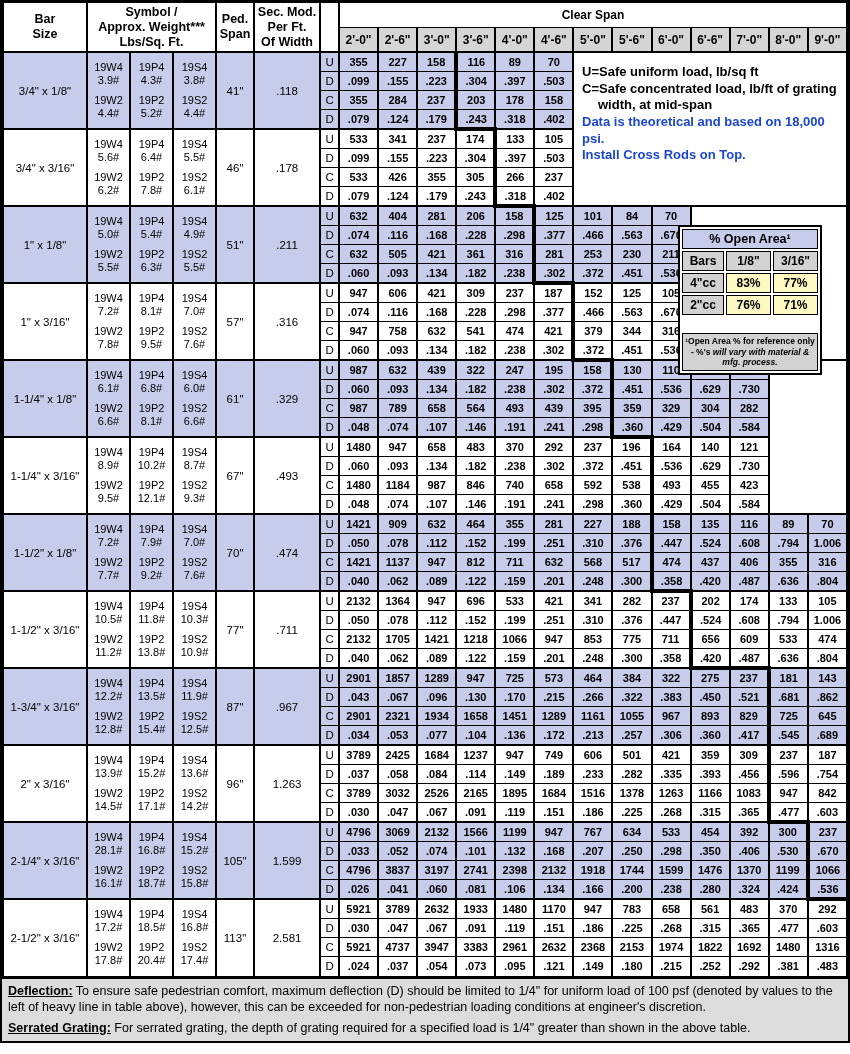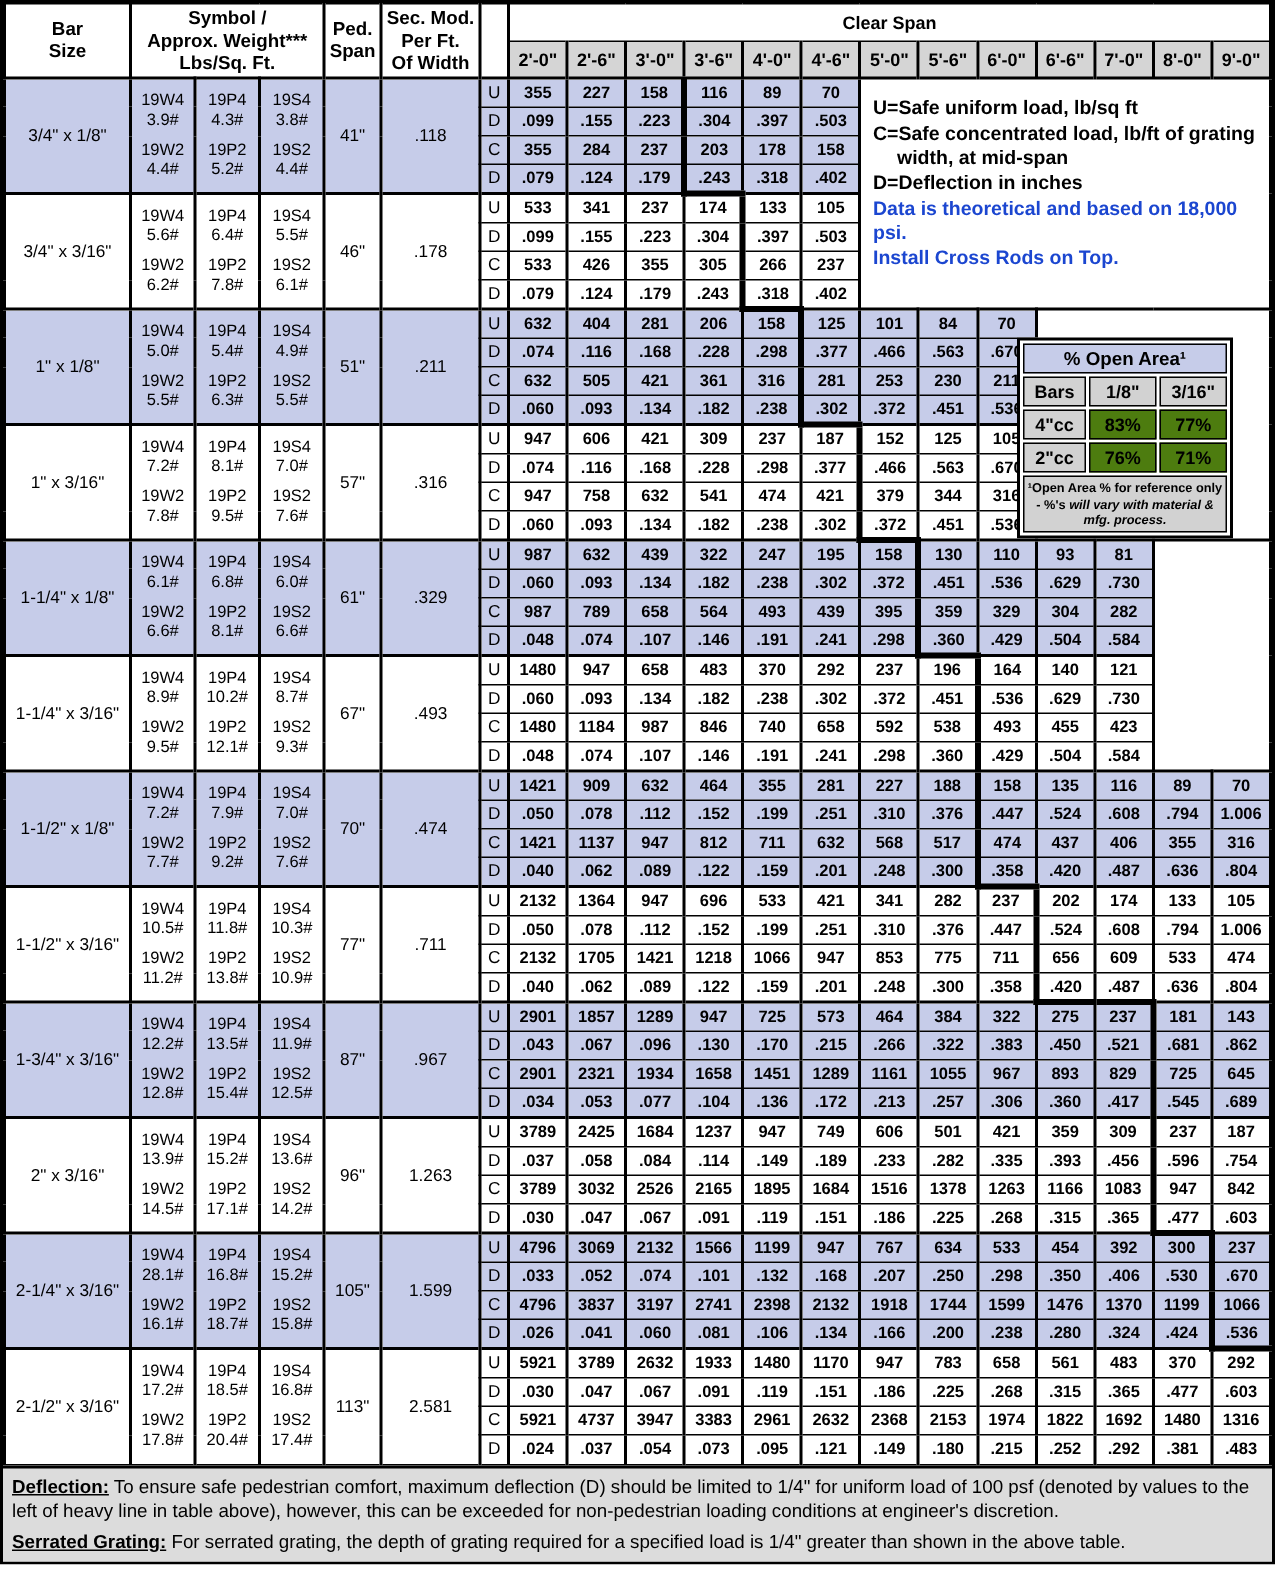--- a/index.html
+++ b/index.html
@@ -25,22 +25,22 @@
   .heavy-l{border-left:4px solid #000 !important;}
   .heavy-b{border-bottom:4px solid #000 !important;}
   .legend{position:absolute;left:580px;top:62px;width:262px;font-size:13px;font-weight:bold;line-height:1.28;}
   .legend .indent{padding-left:16px;}
   .legend .blue{color:#1b46d0;text-align:left;}
   .oa-box{position:absolute;left:676px;top:223px;width:136px;border:2px solid #000;background:#fff;padding:2px;}
   .oa-title{background:#c6cce9;border:1px solid #000;font-weight:bold;font-size:12.5px;text-align:center;padding:2px 0;margin-bottom:2px;}
   .oa-grid{display:grid;grid-template-columns:42px 1fr 1fr;gap:2px;}
   .oa-c{border:1px solid #000;font-size:12px;font-weight:bold;text-align:center;padding:2px 0;}
   .oa-g{background:#d2d2d2;}
-  .oa-w{background:#4d7c0f;text-align:center;}
-  .oa-note{background:#d2d2d2;border:1px solid #000;margin-top:2px;font-size:8.5px;font-weight:bold;text-align:center;line-height:1.25;padding:2px 1px;}
+  .oa-w{background:#fef9c3;text-align:center;}
+  .oa-note{background:#d2d2d2;border:1px solid #000;margin-top:18px;font-size:8.5px;font-weight:bold;text-align:center;line-height:1.25;padding:2px 1px;}
   .footer{background:#dcdcdc;border-top:2px solid #000;padding:4px 6px 5px 6px;font-size:12.5px;line-height:1.3;}
   .fnote{margin-bottom:5px;}
   .fnote:last-child{margin-bottom:0;}
   .note-label{font-weight:bold;text-decoration:underline;}
 </style>
 </head>
 <body>
 
 <div class="wrap">
   <table id="load-table">
@@ -1005,21 +1005,20 @@
           <td class="val wht">.381</td>
           <td class="val wht">.483</td>
         </tr>
       </tbody>
   </table>
 
   <div class="legend">
     <div>U=Safe uniform load, lb/sq ft</div>
     <div>C=Safe concentrated load, lb/ft of grating</div>
     <div class="indent">width, at mid-span</div>
-    <div>D=Deflection in inches</div>
     <div class="blue">Data is theoretical and based on 18,000 psi.</div>
     <div class="blue">Install Cross Rods on Top.</div>
   </div>
 
   <div class="oa-box">
     <div class="oa-title">% Open Area¹</div>
     <div class="oa-grid" id="oa-grid">
         <div class="oa-c oa-g">Bars</div>
         <div class="oa-c oa-g">1/8"</div>
         <div class="oa-c oa-g">3/16"</div>

